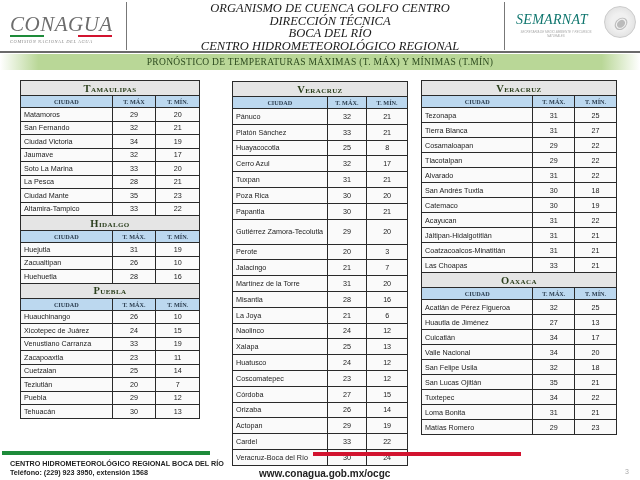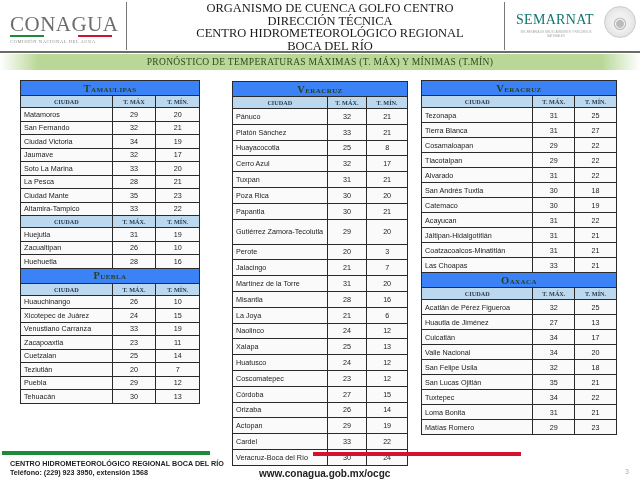--- a/index.html
+++ b/index.html
@@ -1,38 +1,38 @@
 <!DOCTYPE html>
 <html><head>
 <meta charset="utf-8">
 <style>
   * { box-sizing: border-box; margin: 0; padding: 0; }
   html, body { width: 640px; height: 480px; background: #ffffff; overflow: hidden; }
   body { position: relative; font-family: "Liberation Sans", sans-serif; color: #222; }
 
-  .header { position: absolute; left: 0; top: 0; width: 640px; height: 54px; }
+  .header { position: absolute; left: 0; top: 0; width: 640px; height: 54px; font-style: italic; }
   .logo-conagua { position: absolute; left: 10px; top: 14px; width: 110px; height: 30px; }
   .logo-conagua .name { font-family: "Liberation Serif", serif; font-size: 21px; color: #6d6d6d; letter-spacing: 0.5px; line-height: 20px; }
   .logo-conagua .bar { display: flex; width: 102px; height: 2px; margin-top: 1px; }
   .logo-conagua .bar span { flex: 1; }
   .logo-conagua .sub { font-family: "Liberation Serif", serif; font-size: 4.5px; color: #8a8a8a; letter-spacing: 0.6px; margin-top: 2px; }
   .vsep1 { position: absolute; left: 126px; top: 2px; width: 1px; height: 48px; background: #777; }
   .title-block { position: absolute; left: 190px; top: 2px; width: 280px; text-align: center; font-family: "Liberation Serif", serif; font-size: 12.5px; line-height: 12.5px; color: #1a1a1a; }
   .vsep2 { position: absolute; left: 504px; top: 2px; width: 1px; height: 48px; background: #777; }
   .logo-semarnat { position: absolute; left: 516px; top: 13px; width: 80px; }
   .logo-semarnat .name { font-family: "Liberation Serif", serif; font-size: 14px; color: #0f766e; letter-spacing: 0.3px; line-height: 14px; }
   .logo-semarnat .sub { font-size: 3px; color: #aaa; margin-top: 3px; text-align: center; line-height: 4px; }
   .seal { position: absolute; left: 604px; top: 6px; width: 32px; height: 32px; border-radius: 50%; border: 1px solid #ccc; background: radial-gradient(circle, #f0f0f0 40%, #d8d8d8 100%); display: flex; align-items: center; justify-content: center; font-size: 16px; color: #bbb; }
   .hline { position: absolute; left: 0; top: 51px; width: 640px; height: 2px; background: #6a6a6a; }
 
   .banner { position: absolute; left: 0; top: 54px; width: 640px; height: 16px; background: linear-gradient(90deg, #ffffff 0%, #b9d797 6%, #b9d797 94%, #ffffff 100%); text-align: center; font-family: "Liberation Serif", serif; font-size: 9.5px; line-height: 16px; color: #2c4a1e; letter-spacing: 0.3px; }
 
   table { position: absolute; border-collapse: collapse; font-size: 7.2px; }
   td, th { border: 1px solid #2a2a2a; }
-  .state th { background: #3b82f6; font-family: "Liberation Serif", serif; font-variant: small-caps; font-size: 10.5px; font-weight: bold; color: #2b3f1d; height: 15px; letter-spacing: 0.4px; }
+  .state th { background: #e5e5e5; font-family: "Liberation Serif", serif; font-variant: small-caps; font-size: 10.5px; font-weight: bold; color: #2b3f1d; height: 15px; letter-spacing: 0.4px; }
   .colhdr th { background: #bcd8ef; font-family: "Liberation Serif", serif; font-size: 6.2px; font-weight: bold; color: #2c3e50; height: 12px; }
   td { height: 13.5px; background: #fafafa; }
   td.city { text-align: left; padding-left: 3px; }
   td.num { text-align: center; }
 
   .t1 { left: 20px; top: 80px; width: 180px; }
   .t1 col.c1 { width: 92px; } .t1 col.c2 { width: 44px; } .t1 col.c3 { width: 44px; }
   .t2 { left: 232px; top: 81px; width: 176px; }
   .t2 col.c1 { width: 95px; } .t2 col.c2 { width: 40px; } .t2 col.c3 { width: 41px; }
   .t2 td { height: 15.8px; }
@@ -57,22 +57,22 @@
       <span style="background:#1e8b3a"></span>
         <span style="background:#ffffff"></span>
         <span style="background:#d2132f"></span>
     </div>
     <div class="sub">COMISIÓN NACIONAL DEL AGUA</div>
   </div>
   <div class="vsep1"></div>
   <div class="title-block">
     <div>ORGANISMO DE CUENCA GOLFO CENTRO</div>
     <div>DIRECCIÓN TÉCNICA</div>
+    <div>BOCA DEL RÍO</div>
     <div>CENTRO HIDROMETEOROLÓGICO REGIONAL</div>
-    <div>BOCA DEL RÍO</div>
   </div>
   <div class="vsep2"></div>
   <div class="logo-semarnat">
     <div class="name">SEMARNAT</div>
     <div class="sub">SECRETARÍA DE MEDIO AMBIENTE Y RECURSOS NATURALES</div>
   </div>
   <div class="seal">◉</div>
 </div>
 <div class="hline"></div>
 
@@ -126,20 +126,23 @@
       <tr>
         <td class="city">Ciudad Mante</td>
         <td class="num">35</td>
         <td class="num">23</td>
       </tr>
       <tr>
         <td class="city">Altamira-Tampico</td>
         <td class="num">33</td>
         <td class="num">22</td>
       </tr>
+      <tr class="state">
+        <th colspan="3">Hidalgo</th>
+      </tr>
       <tr class="colhdr">
         <th>CIUDAD</th>
         <th>T. MÁX.</th>
         <th>T. MÍN.</th>
       </tr>
       <tr>
         <td class="city">Huejutla</td>
         <td class="num">31</td>
         <td class="num">19</td>
       </tr>

